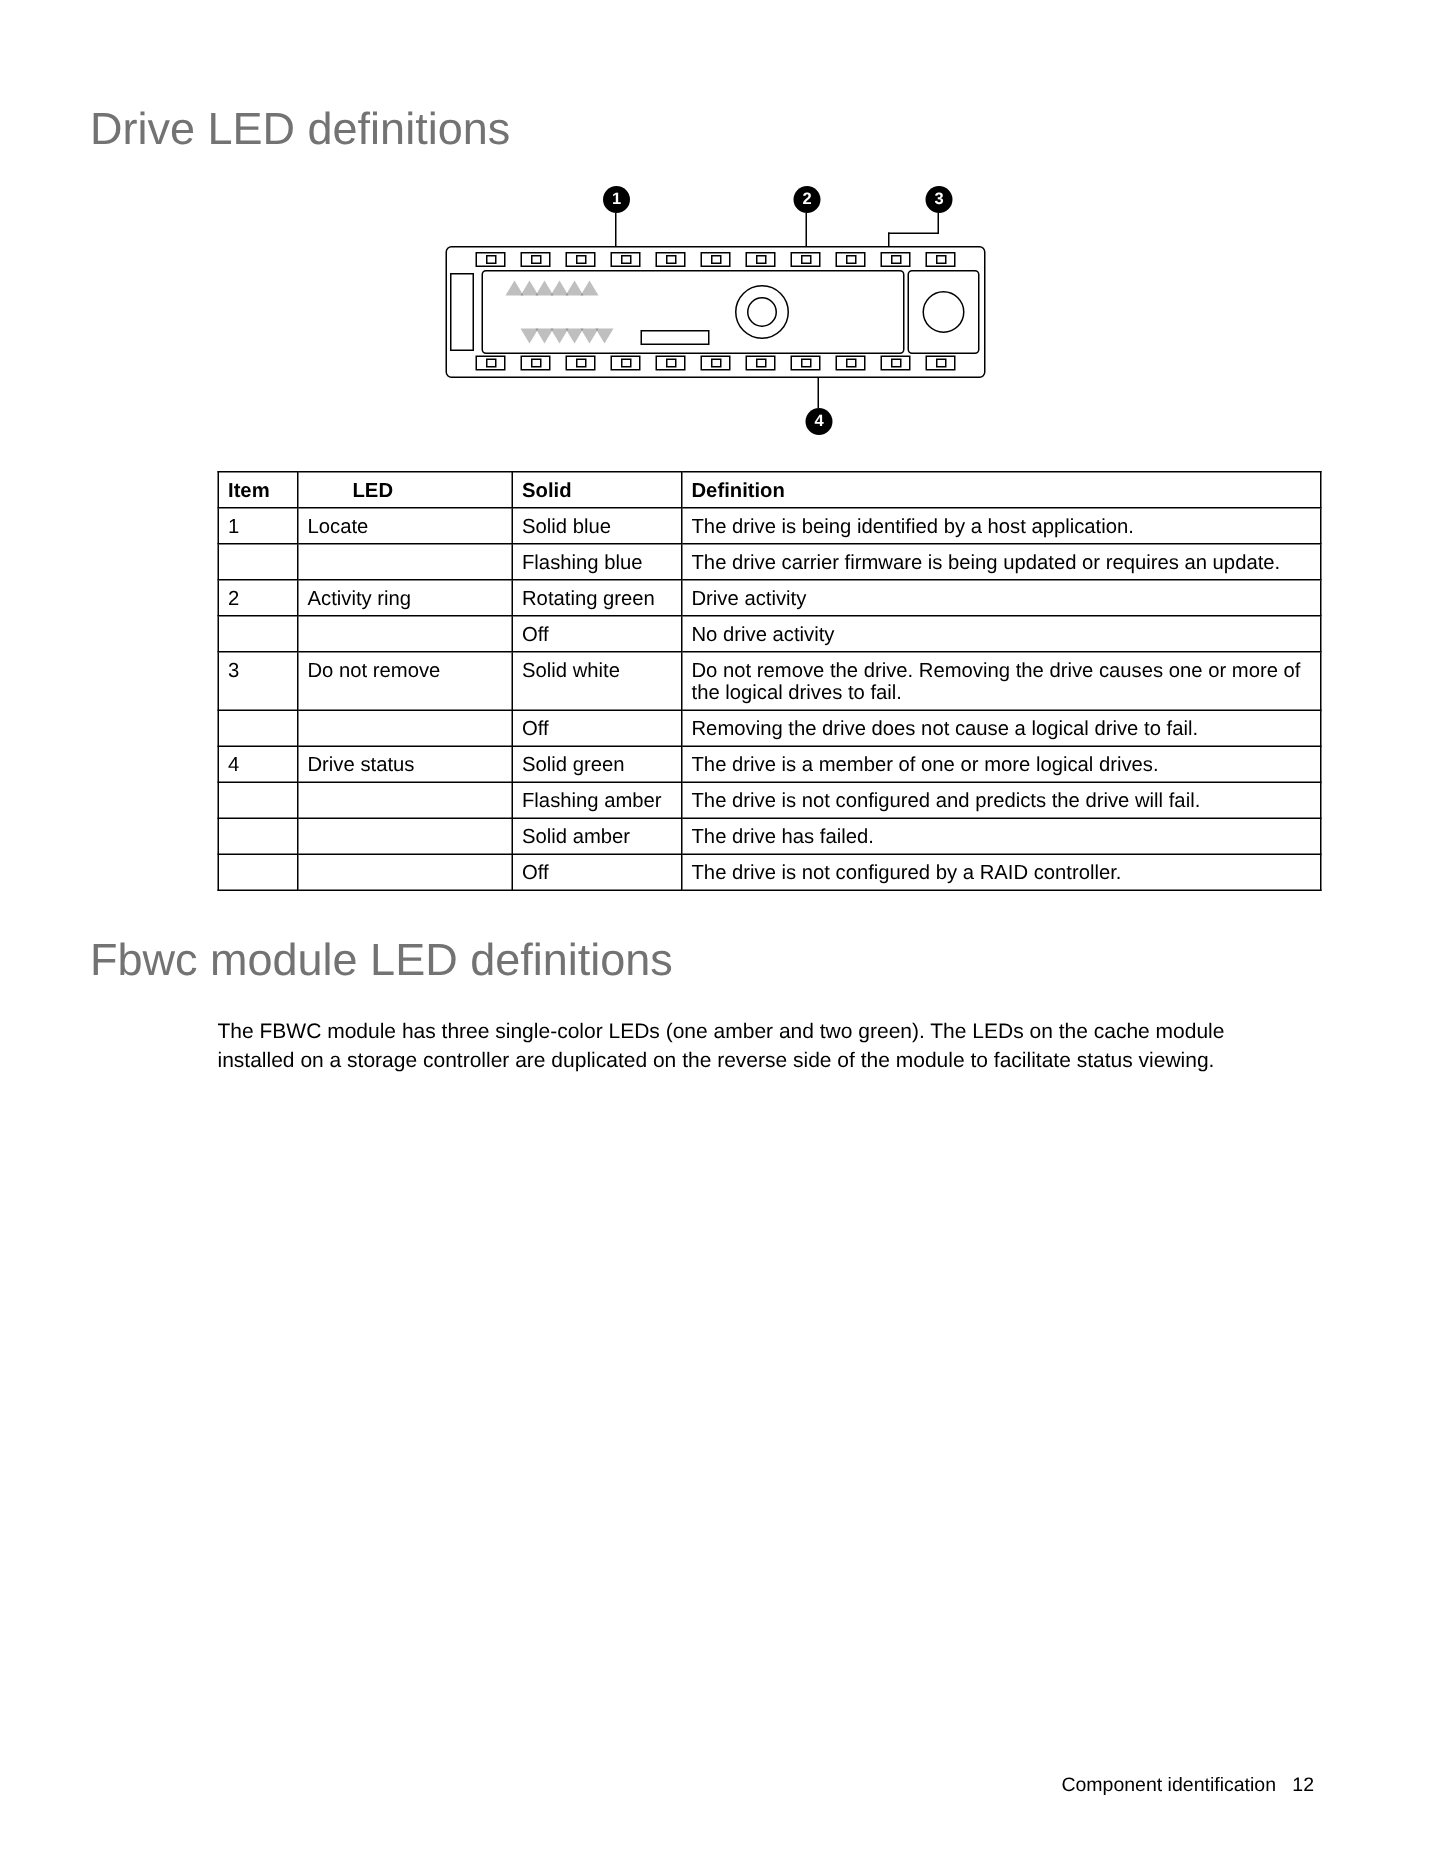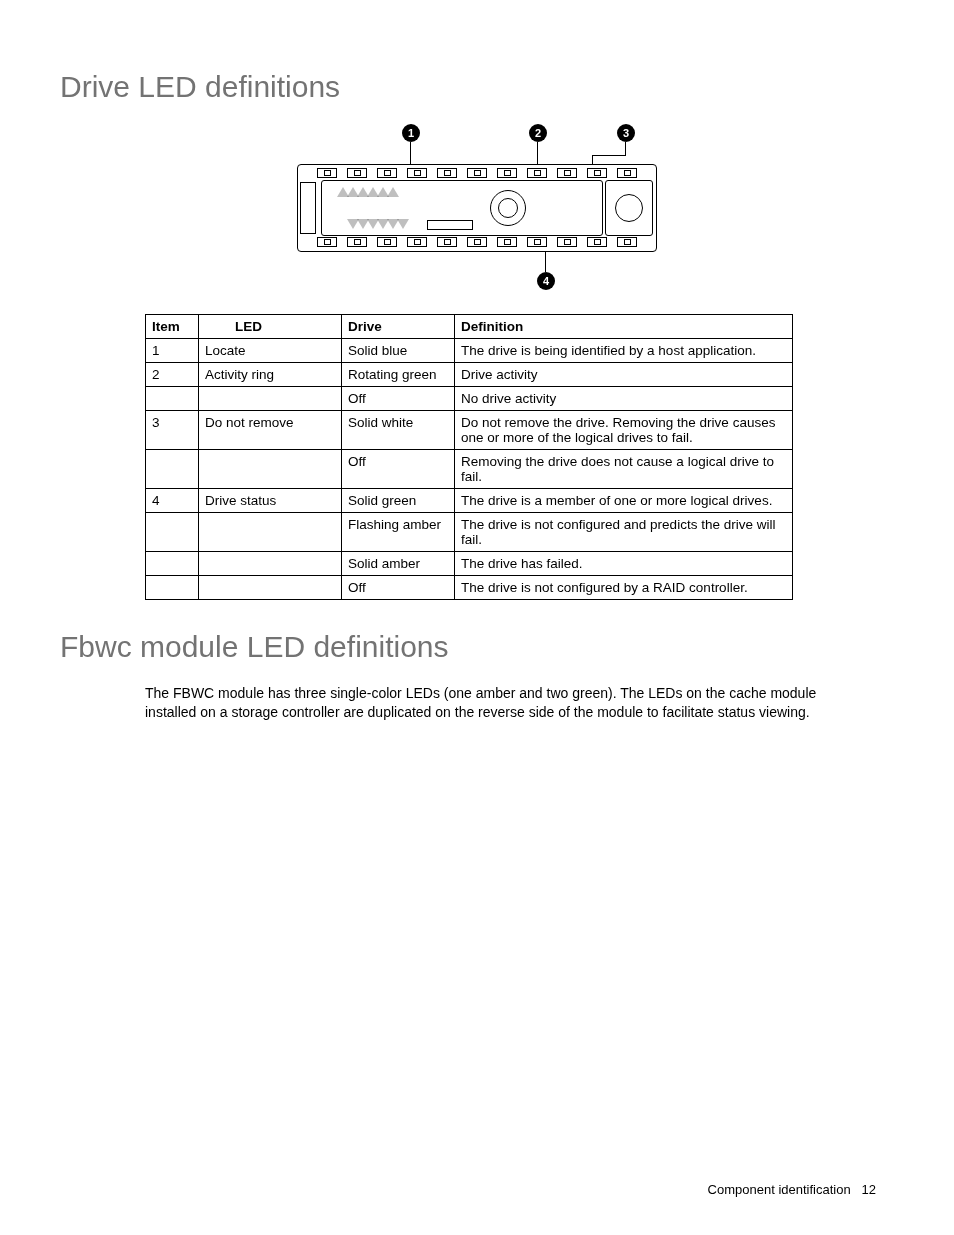--- a/index.html
+++ b/index.html
@@ -17,21 +17,21 @@
     font-size: 30px;
     margin: 0 0 20px 0;
   }
   .diagram {
     text-align: center;
     margin: 10px 0 20px 0;
   }
   table {
     border-collapse: collapse;
     margin: 0 auto 30px 85px;
-    width: 648px;
+    width: 736px;
   }
   th, td {
     border: 1px solid #000;
     padding: 4px 6px;
     text-align: left;
     vertical-align: top;
     font-size: 13.5px;
   }
   th {
     font-weight: bold;
@@ -208,32 +208,38 @@
     <div class="grip2"><span></span><span></span><span></span><span></span><span></span><span></span></div>
     <div class="bar"></div>
   </div>
 </div>
 
 <table>
   <thead>
     <tr>
       <th class="col-item">Item</th>
       <th class="col-led">LED</th>
-      <th class="col-stat">Drive</th>
+      <th class="col-stat">Solid</th>
       <th class="col-def">Definition</th>
     </tr>
   </thead>
   <tbody id="tbody">
       <tr>
         <td>1</td>
         <td>Locate</td>
         <td>Solid blue</td>
         <td>The drive is being identified by a host application.</td>
       </tr>
       <tr>
+        <td></td>
+        <td></td>
+        <td>Flashing blue</td>
+        <td>The drive carrier firmware is being updated or requires an update.</td>
+      </tr>
+      <tr>
         <td>2</td>
         <td>Activity ring</td>
         <td>Rotating green</td>
         <td>Drive activity</td>
       </tr>
       <tr>
         <td></td>
         <td></td>
         <td>Off</td>
         <td>No drive activity</td>

